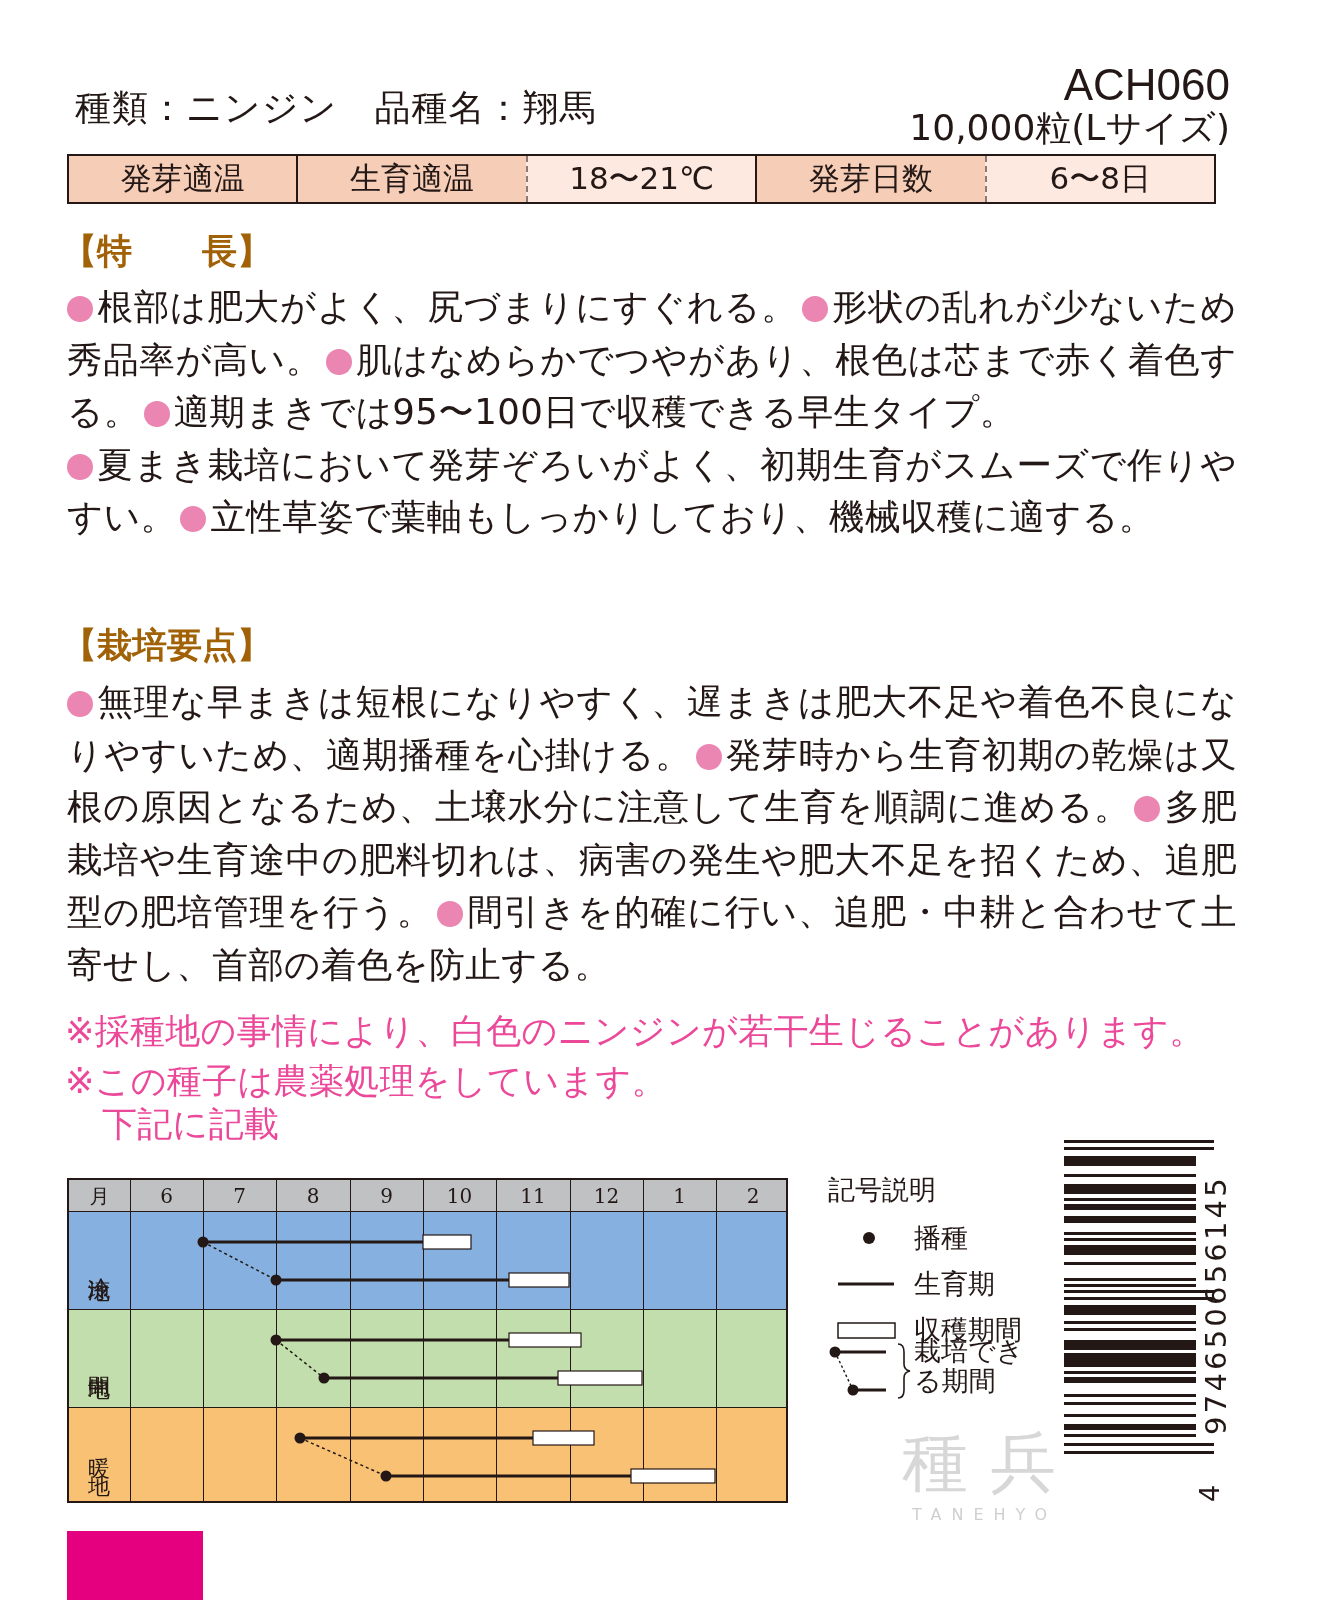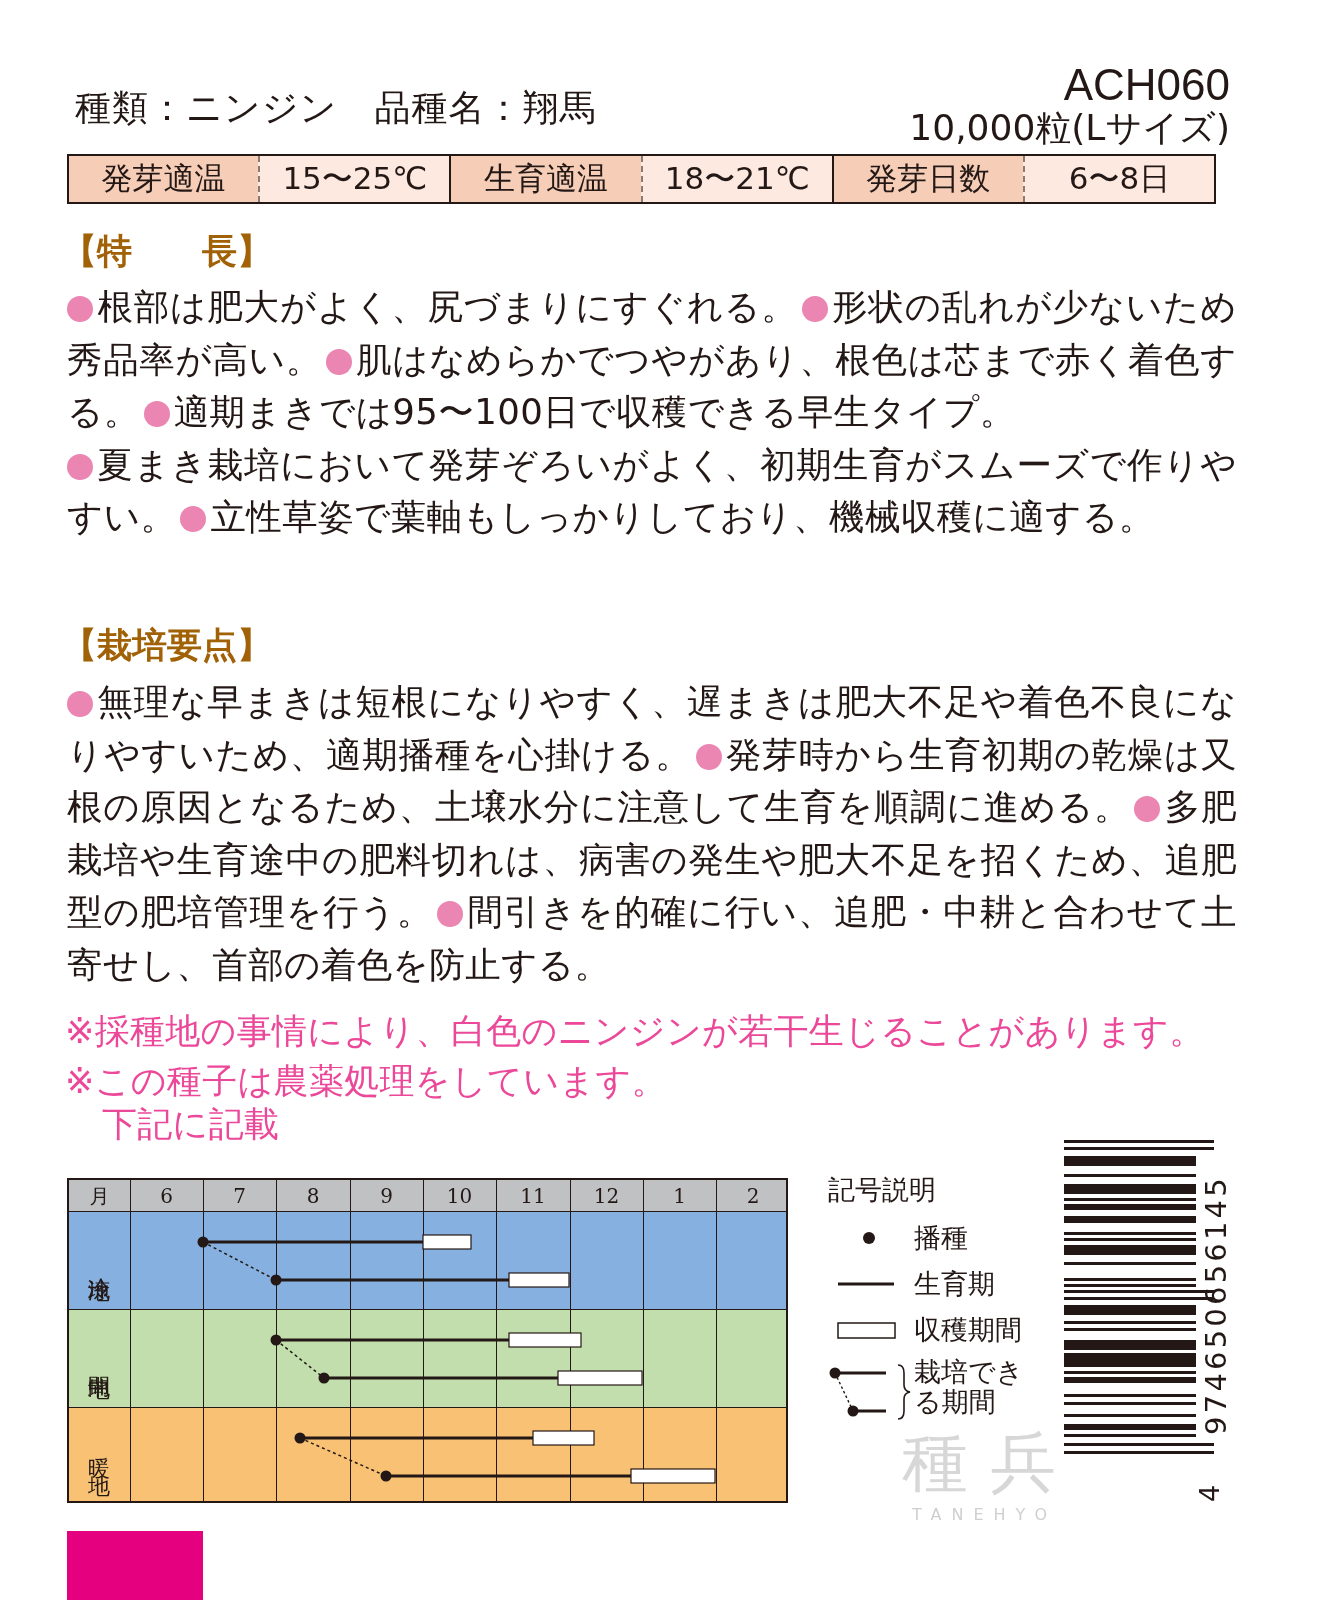--- a/index.html
+++ b/index.html
@@ -52,21 +52,20 @@
 </style>
 </head>
 <body>
 
 <div class="title-line">種類：ニンジン　品種名：翔馬</div>
 <div class="code">ACH060</div>
 <div class="count">10,000粒(Lサイズ)</div>
 
 <div class="spec-table">
   <div class="spec-cell label">発芽適温</div>
-  <div class="spec-cell value">15〜25℃</div>
   <div class="spec-cell label">生育適温</div>
   <div class="spec-cell value">18〜21℃</div>
   <div class="spec-cell label">発芽日数</div>
   <div class="spec-cell value">6〜8日</div>
 </div>
 
 <div class="section-head" style="top:228px;">【特　　長】</div>
 <div class="para" style="top:281px;">
   <span class="dot first"></span><span>根部は肥大がよく、尻づまりにすぐれる。</span><span class="dot"></span><span>形状の乱れが少ないため秀品率が高い。</span><span class="dot"></span><span>肌はなめらかでつやがあり、根色は芯まで赤く着色する。</span><span class="dot"></span><span>適期まきでは95〜100日で収穫できる早生タイプ。</span><br><span class="dot first"></span><span>夏まき栽培において発芽ぞろいがよく、初期生育がスムーズで作りやすい。</span><span class="dot"></span><span>立性草姿で葉軸もしっかりしており、機械収穫に適する。</span>
 </div>
@@ -159,21 +158,21 @@
         <line x1="10" y1="20" x2="66" y2="20" stroke="#231815" stroke-width="3"></line>
       </svg>
     <span class="legend-text" style="top:2px;">生育期</span>
   </div>
   <div class="legend-item" style="top:138px;">
     <svg width="80" height="40" style="position:absolute;left:0;top:0;">
         <rect x="10" y="13" width="57" height="15" fill="#ffffff" stroke="#231815" stroke-width="1.5"></rect>
       </svg>
     <span class="legend-text" style="top:2px;">収穫期間</span>
   </div>
-  <div class="legend-item" style="top:189px;height:64px;">
+  <div class="legend-item" style="top:168px;height:64px;">
     <svg width="86" height="64" style="position:absolute;left:0;top:0;">
       <line x1="7" y1="12" x2="25" y2="50" stroke="#231815" stroke-width="1.4" stroke-dasharray="2.5,2.5"></line>
       <line x1="7" y1="12" x2="58" y2="12" stroke="#231815" stroke-width="3"></line>
       <circle cx="7" cy="12" r="5.5" fill="#231815"></circle>
       <line x1="25" y1="50" x2="58" y2="50" stroke="#231815" stroke-width="3"></line>
       <circle cx="25" cy="50" r="5.5" fill="#231815"></circle>
       <path d="M 70 4 Q 76 4 76 12 L 76 24 Q 76 30 82 31 Q 76 32 76 38 L 76 50 Q 76 58 70 58" fill="none" stroke="#231815" stroke-width="1.6"></path>
     </svg>
     <span class="legend-text" style="top:-4px;line-height:30px;">栽培でき</span>
     <span class="legend-text" style="top:26px;line-height:30px;">る期間</span>

